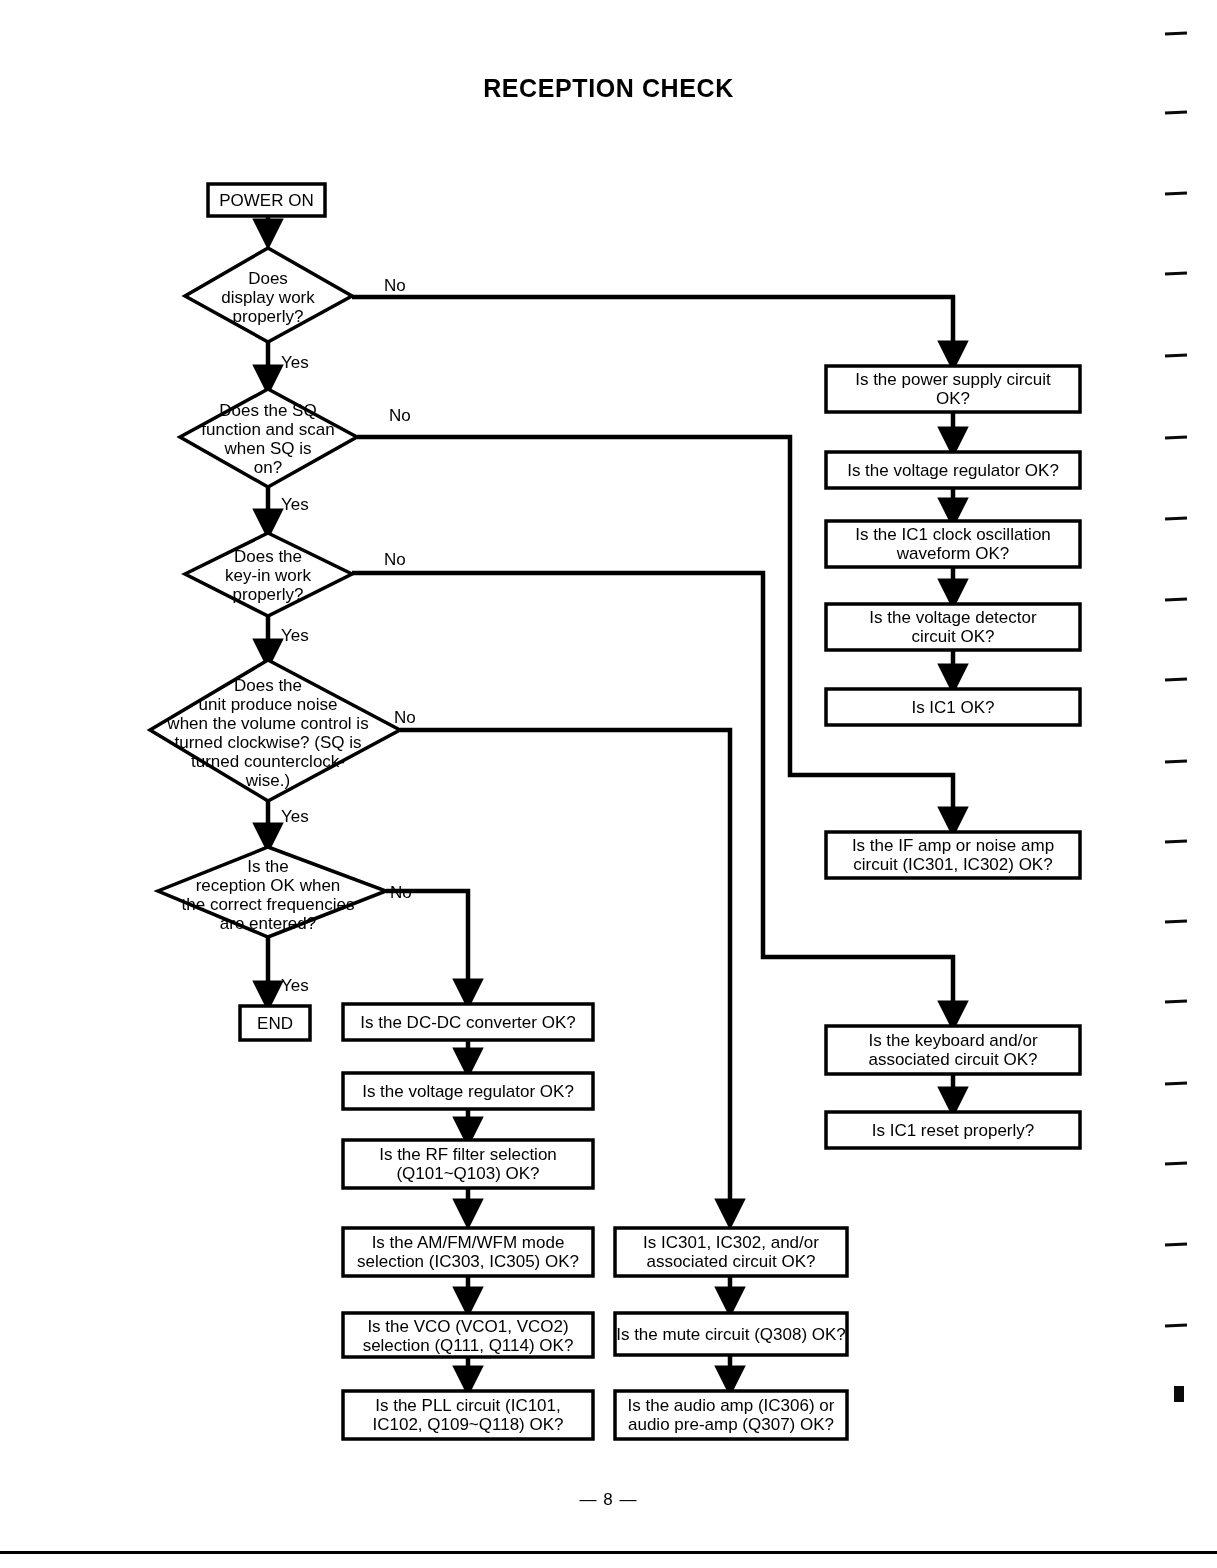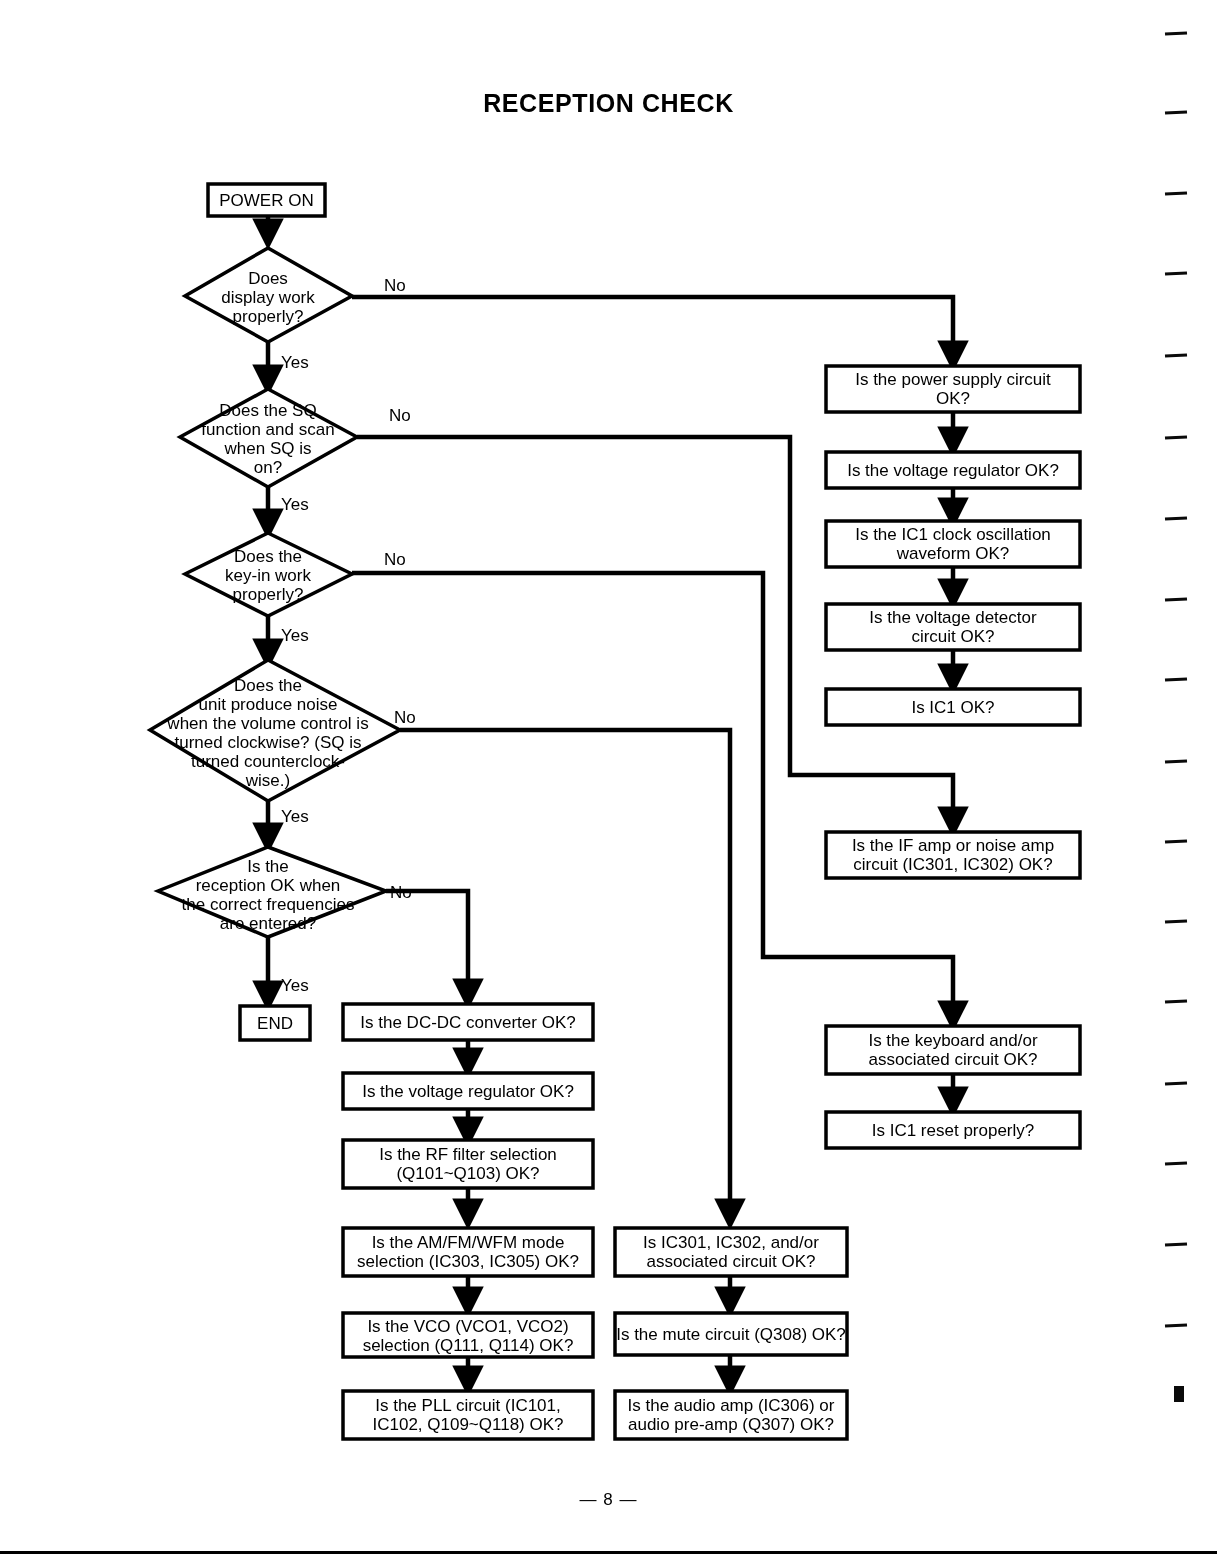--- a/index.html
+++ b/index.html
@@ -22,21 +22,21 @@
   #flow {
     position: absolute;
     left: 0;
     top: 0;
     width: 1217px;
     height: 1568px;
   }
   .page-title {
     position: absolute;
     left: 0;
-    top: 89px;
+    top: 74px;
     width: 1217px;
     text-align: center;
     font-size: 25px;
     font-weight: bold;
     letter-spacing: 0.6px;
     color: #000;
   }
   .page-title span { display: inline-block; }
   .folio {
     position: absolute;

